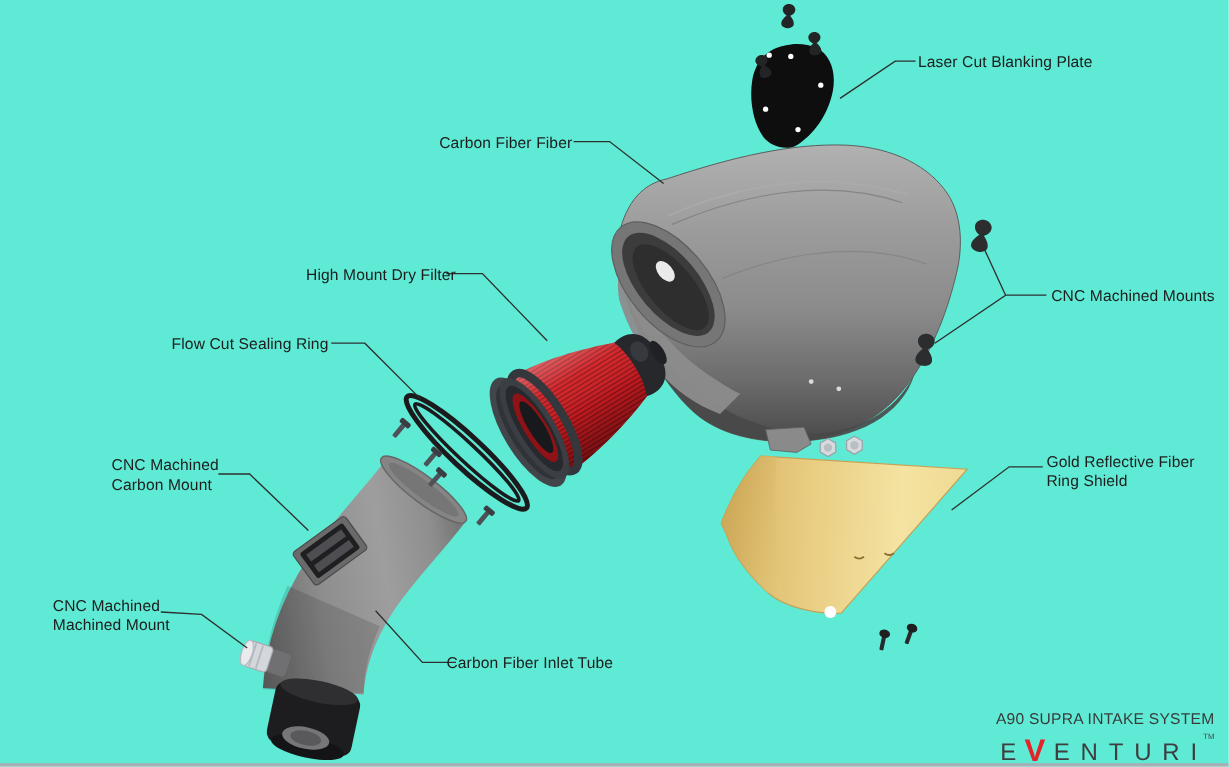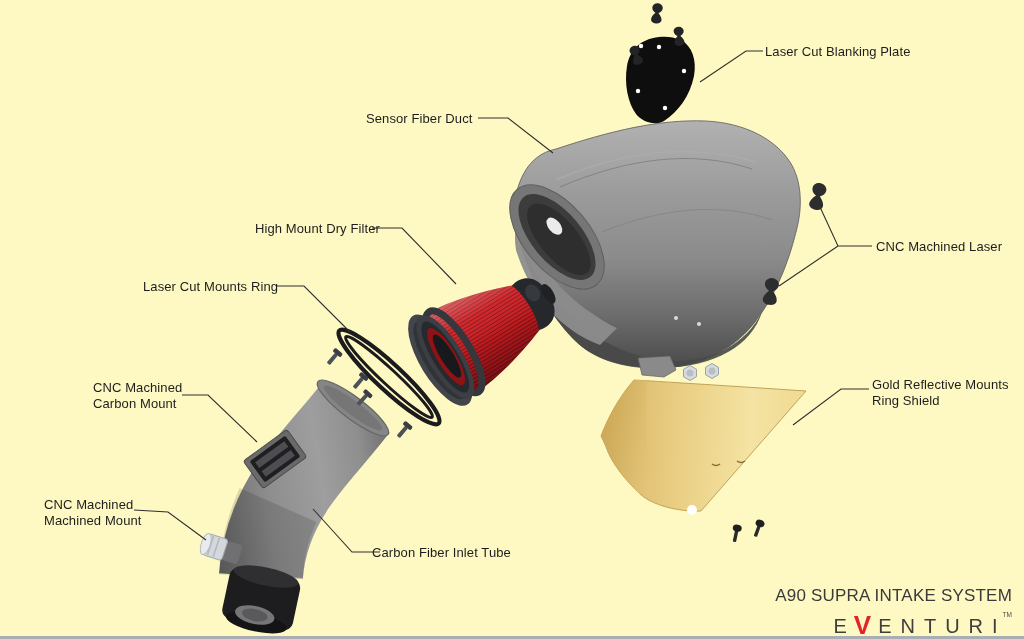--- a/index.html
+++ b/index.html
@@ -1,27 +1,27 @@
 <!DOCTYPE html>
 <html><head>
 <meta charset="utf-8">
 <style>
   html,body{margin:0;padding:0;background:#fff;}
   .stage{
-    position:relative;width:1024px;height:639px;background:#fef9c3;
+    position:relative;width:1024px;height:639px;background:#5eead4;
     font-family:"Liberation Sans", sans-serif;overflow:hidden;
   }
   .stage svg{position:absolute;left:0;top:0;}
   .lbl{
     position:absolute;font-size:13px;line-height:15.5px;color:#1d1d1d;
     white-space:nowrap;letter-spacing:.1px;
   }
   .lbl span{display:block;}
   .branding{position:absolute;right:12px;bottom:6px;text-align:right;}
-  .tagline{font-size:17px;color:#3a3a3a;letter-spacing:.2px;margin-bottom:3px;}
+  .tagline{font-size:13px;color:#3a3a3a;letter-spacing:.2px;margin-bottom:3px;}
   .logo-row{display:flex;justify-content:flex-end;align-items:baseline;height:24px;}
   .logo-letter{font-size:20px;color:#3e3e3e;font-weight:500;margin-left:9px;}
   .logo-v{font-size:26px;color:#e62329;font-weight:700;margin-left:7px;margin-right:-2px;position:relative;top:1px;}
   .logo-rest{font-size:20px;color:#3e3e3e;font-weight:500;letter-spacing:9px;margin-left:9px;}
   .logo-tm{font-size:6.5px;color:#4a4a4a;align-self:flex-start;margin-left:-4px;margin-top:2px;}
   .bottom-bar{position:absolute;left:0;right:0;bottom:0;height:3px;background:#a9aeb5;}
 </style>
 </head>
 <body>
 
@@ -239,35 +239,35 @@
       <path d="M 276,286 L 304,286 L 350,332"></path>
       <path d="M 182,395 L 208,395 L 257,442"></path>
       <path d="M 134,510 L 168,512 L 206,540"></path>
       <path d="M 313,509 L 352,552 L 380,552"></path>
       <path d="M 820,207 L 838,246 L 779,286 M 838,246 L 872,246"></path>
       <path d="M 793,425 L 841,389 L 869,389"></path>
     </g>
   </svg>
 
   <div class="lbl" style="left:765px;top:44px;">Laser Cut Blanking Plate</div>
-  <div class="lbl" style="left:366px;top:111px;">Sensor Fiber Duct</div>
+  <div class="lbl" style="left:366px;top:111px;">Carbon Fiber Fiber</div>
   <div class="lbl" style="left:255px;top:221px;">High Mount Dry Filter</div>
-  <div class="lbl" style="left:143px;top:279px;">Laser Cut Mounts Ring</div>
+  <div class="lbl" style="left:143px;top:279px;">Flow Cut Sealing Ring</div>
   <div class="lbl" style="left:93px;top:380px;">
     <span>CNC Machined</span>
     <span>Carbon Mount</span>
   </div>
   <div class="lbl" style="left:44px;top:497px;">
     <span>CNC Machined</span>
     <span>Machined Mount</span>
   </div>
   <div class="lbl" style="left:372px;top:545px;">Carbon Fiber Inlet Tube</div>
-  <div class="lbl" style="left:876px;top:239px;">CNC Machined Laser</div>
+  <div class="lbl" style="left:876px;top:239px;">CNC Machined Mounts</div>
   <div class="lbl" style="left:872px;top:377px;">
-    <span>Gold Reflective Mounts</span>
+    <span>Gold Reflective Fiber</span>
     <span>Ring Shield</span>
   </div>
 
   <div class="branding">
     <div class="tagline">A90 SUPRA INTAKE SYSTEM</div>
     <div class="logo-row">
       <span class="logo-letter">E</span>
       <span class="logo-v">V</span>
       <span class="logo-rest">ENTURI</span>
       <span class="logo-tm">TM</span>

